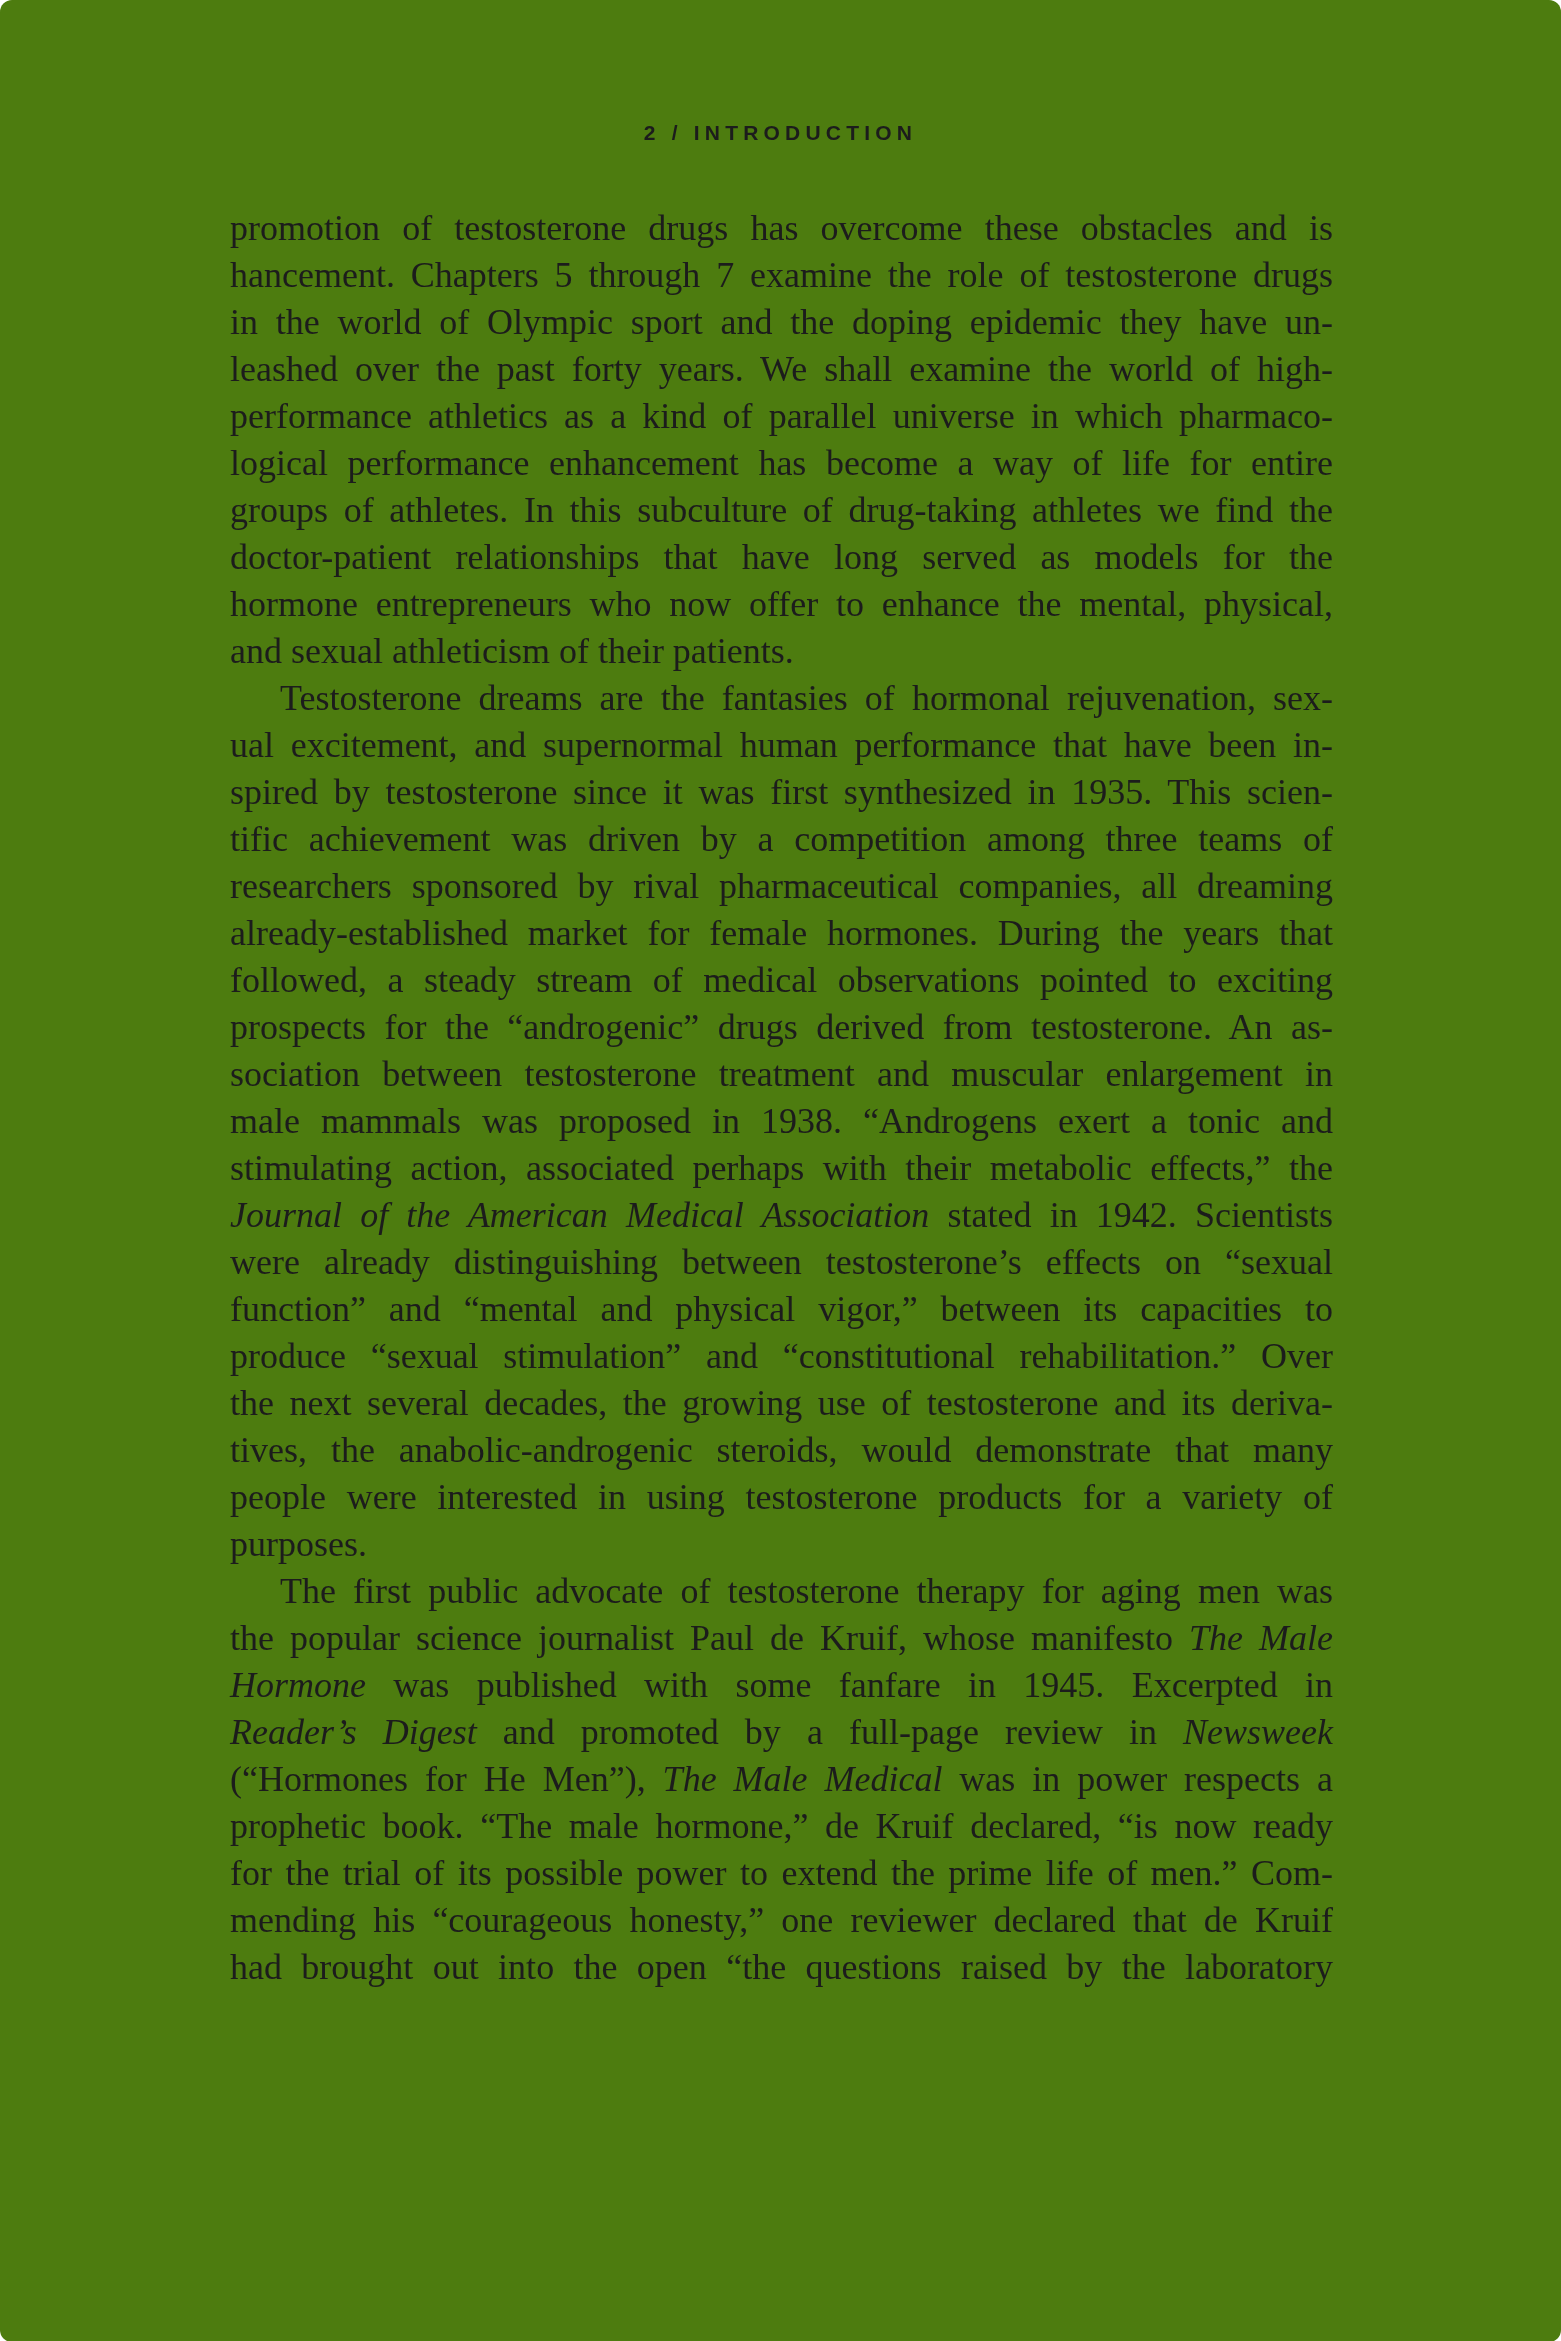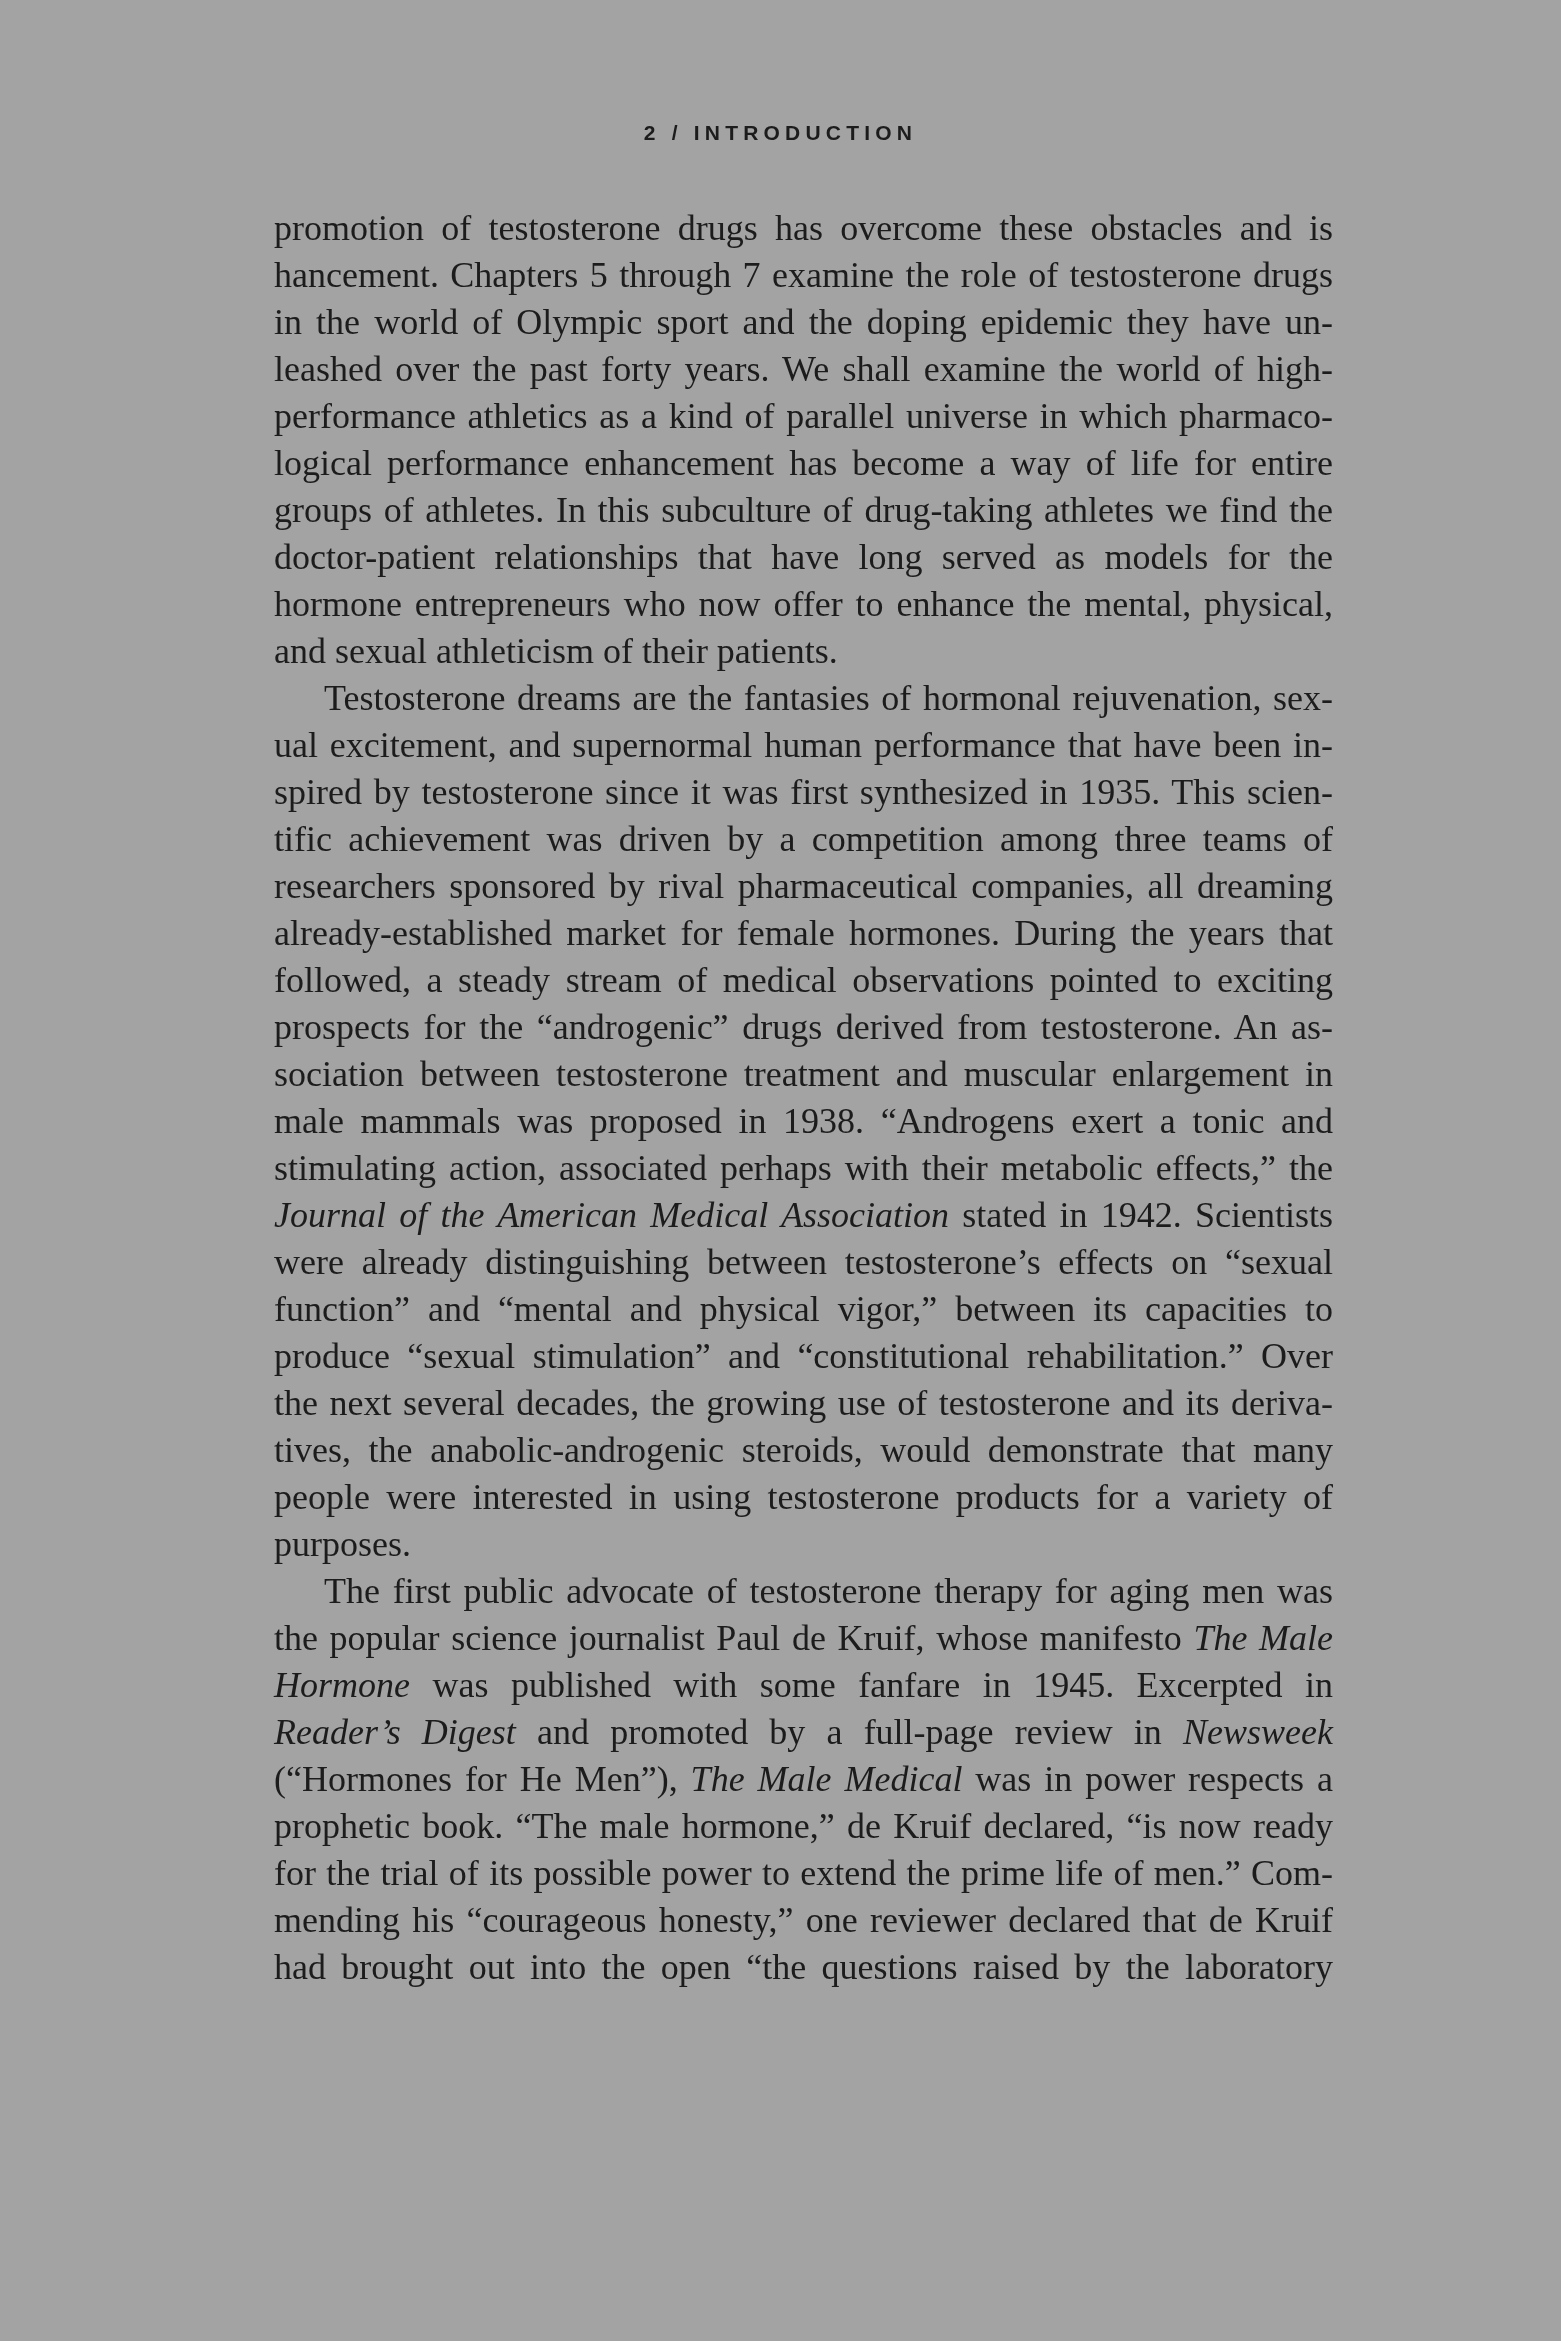--- a/index.html
+++ b/index.html
@@ -1,29 +1,29 @@
 <!DOCTYPE html>
 <html style="font-size:14px"><head>
 <meta charset="utf-8">
 <style>
   html, body { margin: 0; padding: 0; background: #ffffff; }
   body { width: 1561px; height: 2342px; position: relative; overflow: hidden; }
-  .page { position: absolute; left: 0; top: 0; width: 1561px; height: 2342px; background: #a3a3a3; }
+  .page { position: absolute; left: 0; top: 0; width: 1561px; height: 2342px; background: #4d7c0f; border-radius: 12px; }
   .running-head {
     position: absolute; top: 121px; left: 0; width: 1561px; text-align: center;
     font-family: "Liberation Sans", sans-serif; font-weight: bold; font-size: 21px;
     letter-spacing: 5.2px; color: #1c1c1c;
   }
   .body-text {
     position: absolute; top: 205px; left: 230px; width: 1103px;
     font-family: "Liberation Serif", serif; font-size: 36px; color: #1c1c1c;
   }
   .line {
     height: 47px; line-height: 47px; white-space: nowrap;
-    text-align: justify; text-align-last: justify; margin-left: 44px;
+    text-align: justify; text-align-last: justify;
   }
   .line.last { text-align-last: left; }
   .line.indent { padding-left: 50px; }
   i { font-style: italic; }
 </style>
 </head>
 <body>
 
 <div class="page">
   <div class="running-head">2 / INTRODUCTION</div>

